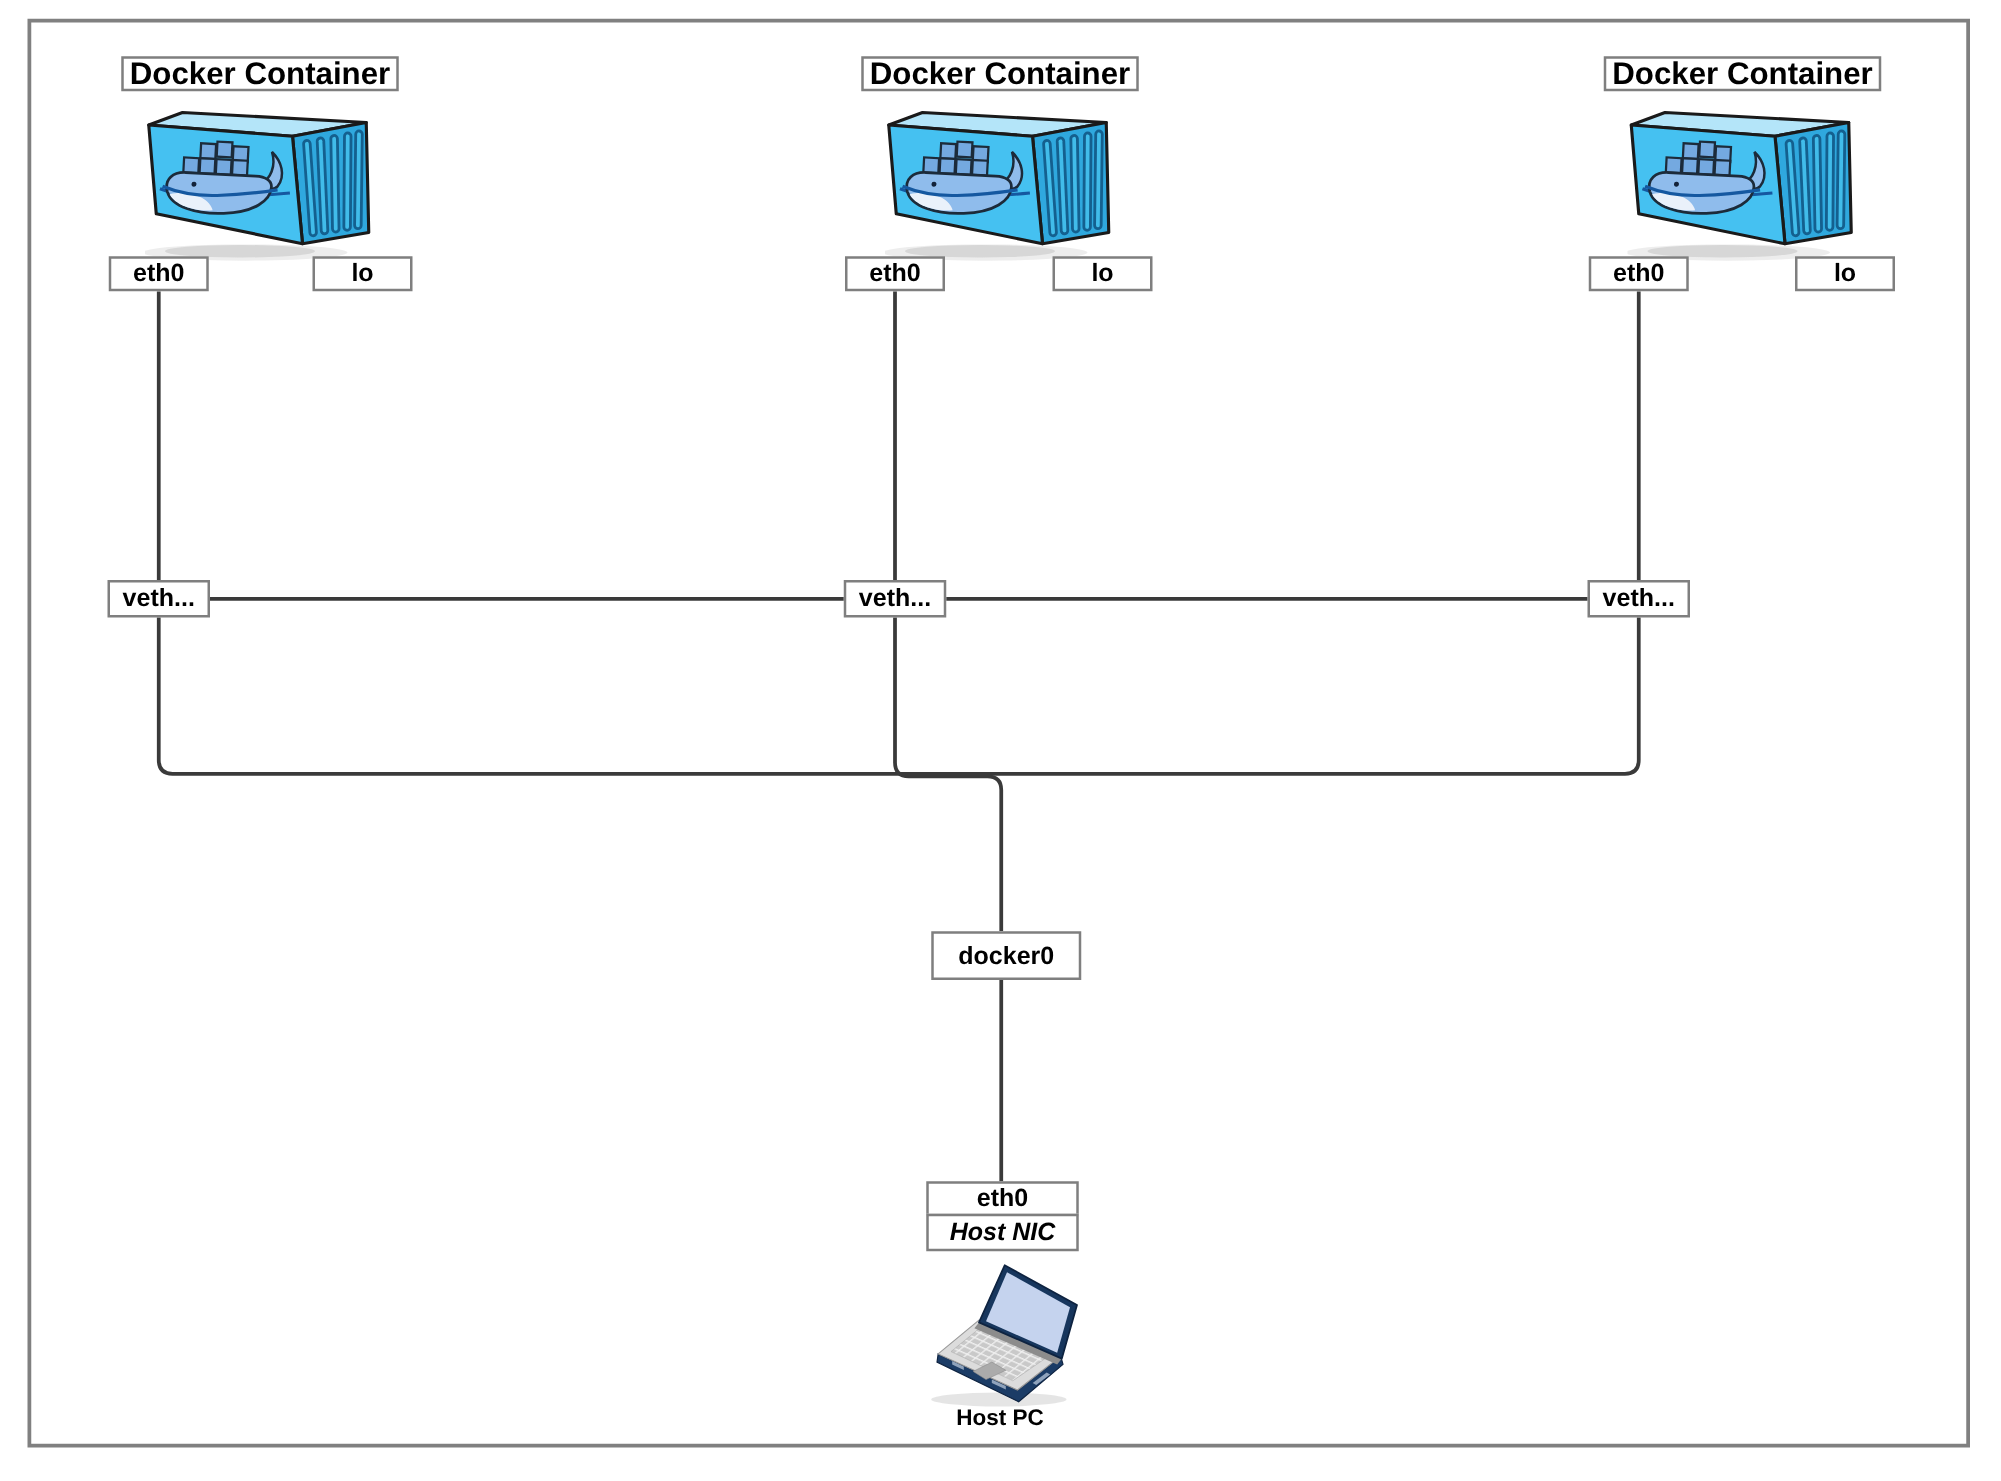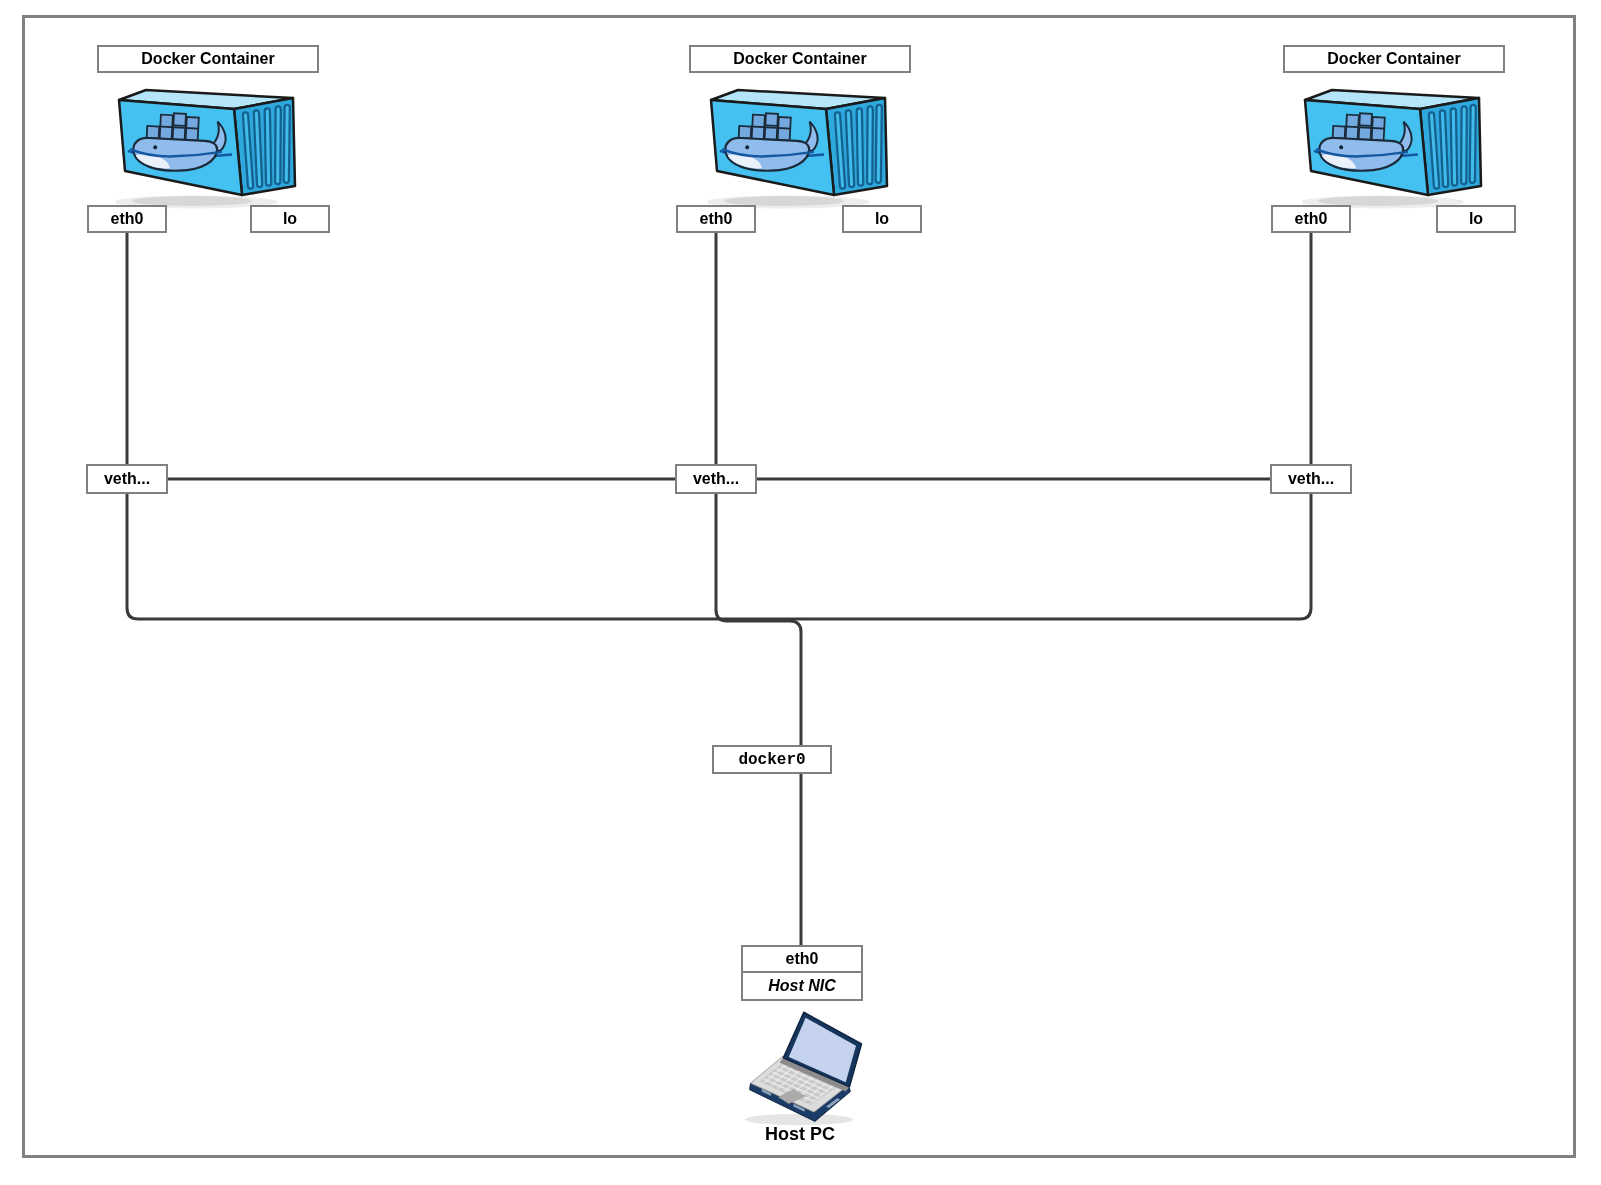--- a/index.html
+++ b/index.html
@@ -9,24 +9,24 @@
   }
   .frame{
     position:absolute;left:22px;top:15px;width:1554px;height:1143px;
     border:3px solid #808080;background:#ffffff;box-sizing:border-box;
   }
   .wires{position:absolute;left:0;top:0;width:1601px;height:1185px;}
   .wires path{stroke:#3a3a3a;stroke-width:3;fill:none;stroke-linejoin:round;}
   .nbox{
     position:absolute;background:#ffffff;border:2px solid #7f7f7f;
     display:flex;align-items:center;justify-content:center;
-    font-weight:bold;font-size:16px;line-height:1;box-sizing:border-box;
+    font-weight:bold;font-size:20px;line-height:1;box-sizing:border-box;
     white-space:nowrap;
   }
-  .title{font-size:16px;}
+  .title{font-size:25px;}
   .icon{position:absolute;}
   .hostpc{
     position:absolute;font-weight:bold;font-size:18px;text-align:center;
   }
 </style>
 </head>
 <body>
 
 <div class="frame"></div>
 
@@ -159,21 +159,21 @@
       <path d="M8,43 C13,52 30,56 43,54 C40,44 23,38 8,43 Z" fill="#EAF1FA"></path>
       <circle cx="27" cy="34" r="2" fill="#13233a"></circle>
       <path d="M2,37 Q22,44 46,42 T94,35" stroke="#1558A0" stroke-width="2.5" fill="none"></path>
     </g>
   </svg>
 </div>
 <div class="nbox" style="left:1271px;top:205px;width:80px;height:28px;">eth0</div>
 <div class="nbox" style="left:1436px;top:205px;width:80px;height:28px;">lo</div>
 <div class="nbox" style="left:1270px;top:464px;width:82px;height:30px;">veth...</div>
 
-<div class="nbox" style="left:712px;top:745px;width:120px;height:29px;font-family:Liberation Mono, monospace;">docker0</div>
+<div class="nbox" style="left:745px;top:745px;width:120px;height:39px;">docker0</div>
 <div class="nbox" style="left:741px;top:945px;width:122px;height:28px;">eth0</div>
 <div class="nbox" style="left:741px;top:971px;width:122px;height:30px;font-style:italic;">Host NIC</div>
 
 <div class="icon" style="left:730px;top:1000px;width:140px;height:128px;">
   <svg width="140" height="128" viewBox="0 0 150 137">
     <defs>
       <pattern id="kbpat" width="8" height="6" patternUnits="userSpaceOnUse" patternTransform="matrix(0.9,0.4,-0.75,0.62,0,0)">
         <rect width="8" height="6" fill="#F0F0F0"></rect>
         <rect x="0.5" y="0.5" width="6.8" height="4.6" fill="#C9C9C9"></rect>
       </pattern>

